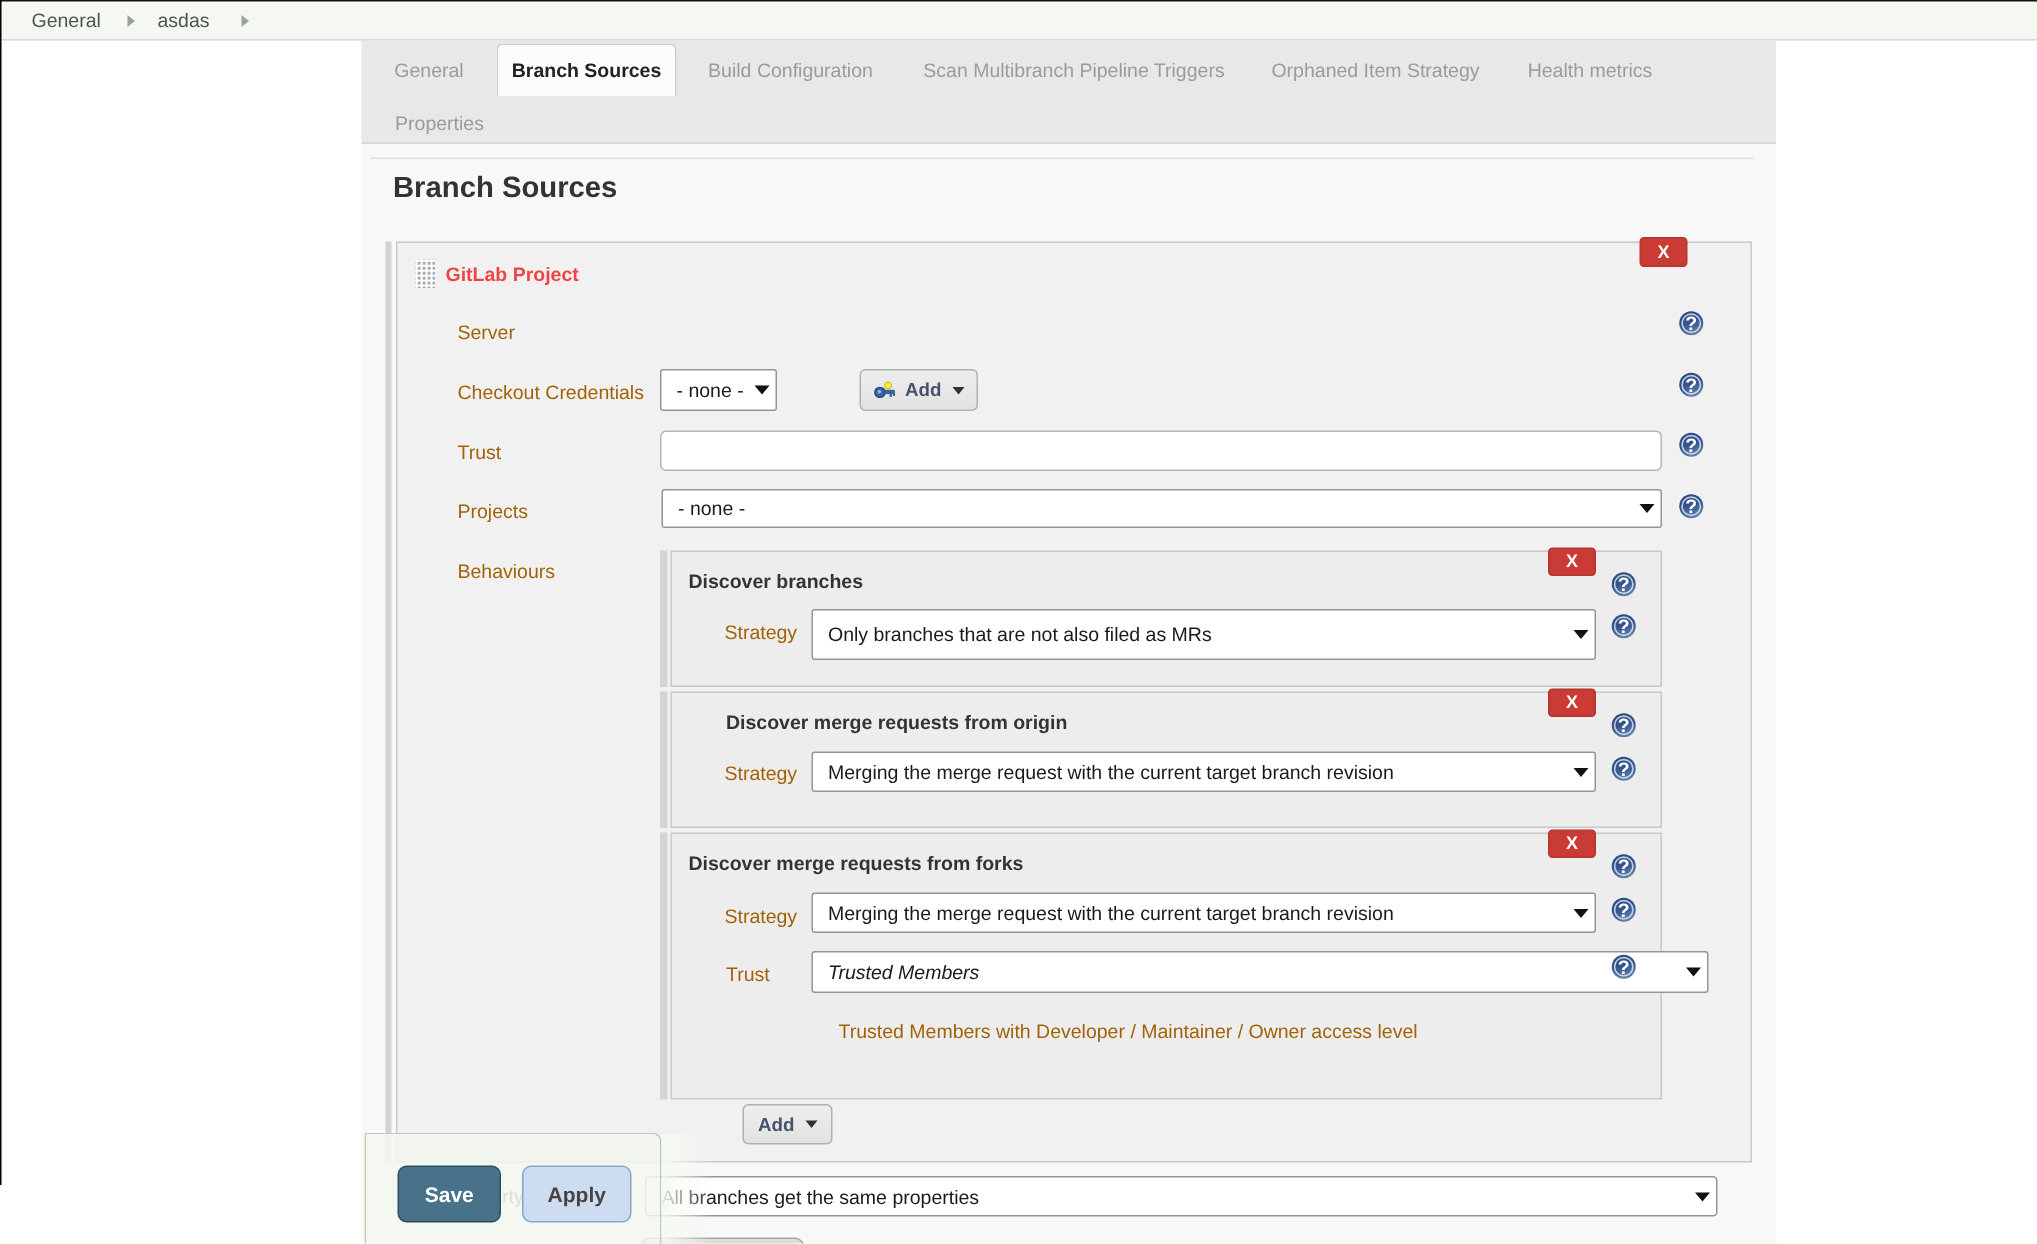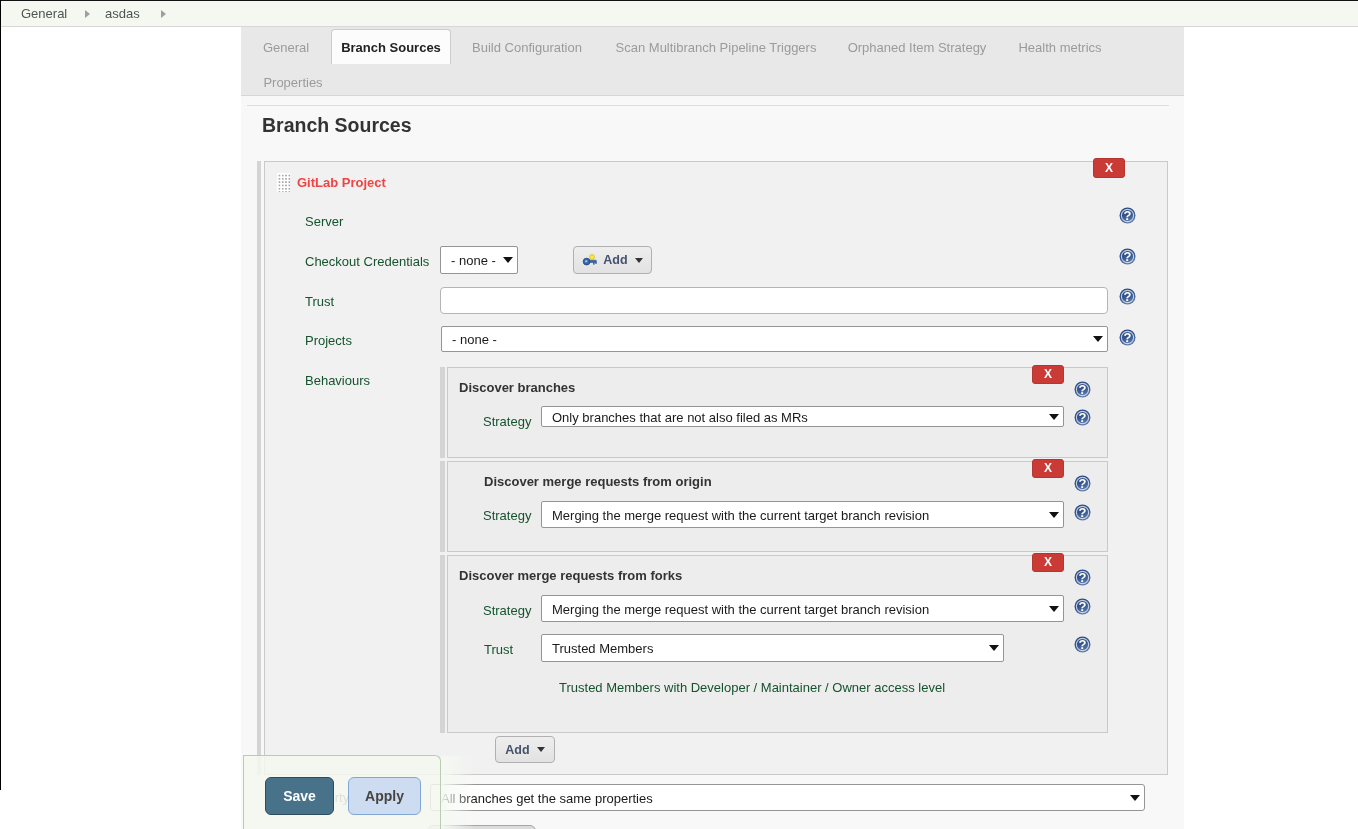--- a/index.html
+++ b/index.html
@@ -1,19 +1,19 @@
 <!DOCTYPE html>
 <html><head>
 <meta charset="utf-8">
 <style>
 * { margin:0; padding:0; box-sizing:border-box; }
 html,body { width:1358px; height:829px; overflow:hidden; background:#fff; }
 #app { position:relative; width:1358px; height:829px; font-family:"Liberation Sans",sans-serif; background:#fff; }
 .abs { position:absolute; }
-.lbl { position:absolute; font-size:13px; color:#14532d; white-space:nowrap; }
+.lbl { position:absolute; font-size:13px; color:#a16207; white-space:nowrap; }
 .sel { position:absolute; background:#fff; border:1px solid #959595; border-radius:2px; }
 .sel .tx { position:absolute; left:10px; top:50%; transform:translateY(-50%); font-size:13px; color:#1a1a1a; white-space:nowrap; }
 .sel .ar { position:absolute; right:4px; top:50%; margin-top:-3px; width:0; height:0; border-left:5px solid transparent; border-right:5px solid transparent; border-top:6.5px solid #111; }
 .xbtn { position:absolute; background:#cb3b35; border:1px solid #b53530; border-radius:3px; color:#fff; font-size:12px; font-weight:bold; text-align:center; line-height:18px; }
 .gbtn { position:absolute; background:linear-gradient(#eeeeee,#e2e2e2); border:1px solid #b0b0b0; border-radius:4px; display:flex; align-items:center; justify-content:center; color:#44536b; font-weight:bold; font-size:13px;margin-left:48px; }
 .caret { display:inline-block; width:0; height:0; border-left:4px solid transparent; border-right:4px solid transparent; border-top:5px solid #333; margin-left:7px; }
 .box { position:absolute; background:#ededed; border:1px solid #c9c9c9; }
 .strip { position:absolute; width:4px; background:#d4d4d4; }
 .btitle { position:absolute; font-size:13px; font-weight:bold; color:#333; white-space:nowrap; }
 .tab { position:absolute; transform:translate(-50%,-50%); font-size:13px; color:#9b9b9b; white-space:nowrap; }
@@ -105,21 +105,21 @@
   <div class="strip" style="left:440px; top:367px; height:91px; width:5px;"></div>
   <div class="box" style="left:447px; top:367px; width:661px; height:91px;"></div>
   <div class="btitle" style="left:459px; top:380px;">Discover branches</div>
   <div class="xbtn" style="left:1032px; top:365px; width:32px; height:19px; line-height:17px;">X</div>
   <svg class="help" style="left:1074px; top:381px;" viewBox="0 0 17 17">
       <circle cx="8.5" cy="8.5" r="8" fill="url(#hg)"></circle>
       <circle cx="8.5" cy="8.5" r="6.1" fill="none" stroke="rgba(255,255,255,0.7)" stroke-width="1.1"></circle>
       <text x="8.5" y="13.1" font-size="13" font-weight="bold" fill="#fff" text-anchor="middle" font-family="Liberation Sans,sans-serif">?</text>
     </svg>
   <div class="lbl" style="left:483px; top:414px;">Strategy</div>
-  <div class="sel" style="left:541px; top:406px; width:523px; height:21px;">
+  <div class="sel" style="left:541px; top:406px; width:523px; height:34px;">
       <span class="tx">Only branches that are not also filed as MRs</span>
       <span class="ar"></span>
     </div>
   <svg class="help" style="left:1074px; top:409px;" viewBox="0 0 17 17">
       <circle cx="8.5" cy="8.5" r="8" fill="url(#hg)"></circle>
       <circle cx="8.5" cy="8.5" r="6.1" fill="none" stroke="rgba(255,255,255,0.7)" stroke-width="1.1"></circle>
       <text x="8.5" y="13.1" font-size="13" font-weight="bold" fill="#fff" text-anchor="middle" font-family="Liberation Sans,sans-serif">?</text>
     </svg>
 
   <div class="strip" style="left:440px; top:461px; height:91px; width:5px;"></div>
@@ -155,21 +155,21 @@
   <div class="sel" style="left:541px; top:595px; width:523px; height:27px;">
       <span class="tx">Merging the merge request with the current target branch revision</span>
       <span class="ar"></span>
     </div>
   <svg class="help" style="left:1074px; top:598px;" viewBox="0 0 17 17">
       <circle cx="8.5" cy="8.5" r="8" fill="url(#hg)"></circle>
       <circle cx="8.5" cy="8.5" r="6.1" fill="none" stroke="rgba(255,255,255,0.7)" stroke-width="1.1"></circle>
       <text x="8.5" y="13.1" font-size="13" font-weight="bold" fill="#fff" text-anchor="middle" font-family="Liberation Sans,sans-serif">?</text>
     </svg>
   <div class="lbl" style="left:484px; top:642px;">Trust</div>
-  <div class="sel" style="left:541px; top:634px; width:463px; height:28px;">
+  <div class="sel" style="left:541px; top:634px; width:598px; height:28px;font-style:italic;">
       <span class="tx">Trusted Members</span>
       <span class="ar"></span>
     </div>
   <svg class="help" style="left:1074px; top:636px;" viewBox="0 0 17 17">
       <circle cx="8.5" cy="8.5" r="8" fill="url(#hg)"></circle>
       <circle cx="8.5" cy="8.5" r="6.1" fill="none" stroke="rgba(255,255,255,0.7)" stroke-width="1.1"></circle>
       <text x="8.5" y="13.1" font-size="13" font-weight="bold" fill="#fff" text-anchor="middle" font-family="Liberation Sans,sans-serif">?</text>
     </svg>
   <div class="lbl" style="left:559px; top:680px;">Trusted Members with Developer / Maintainer / Owner access level</div>
 

